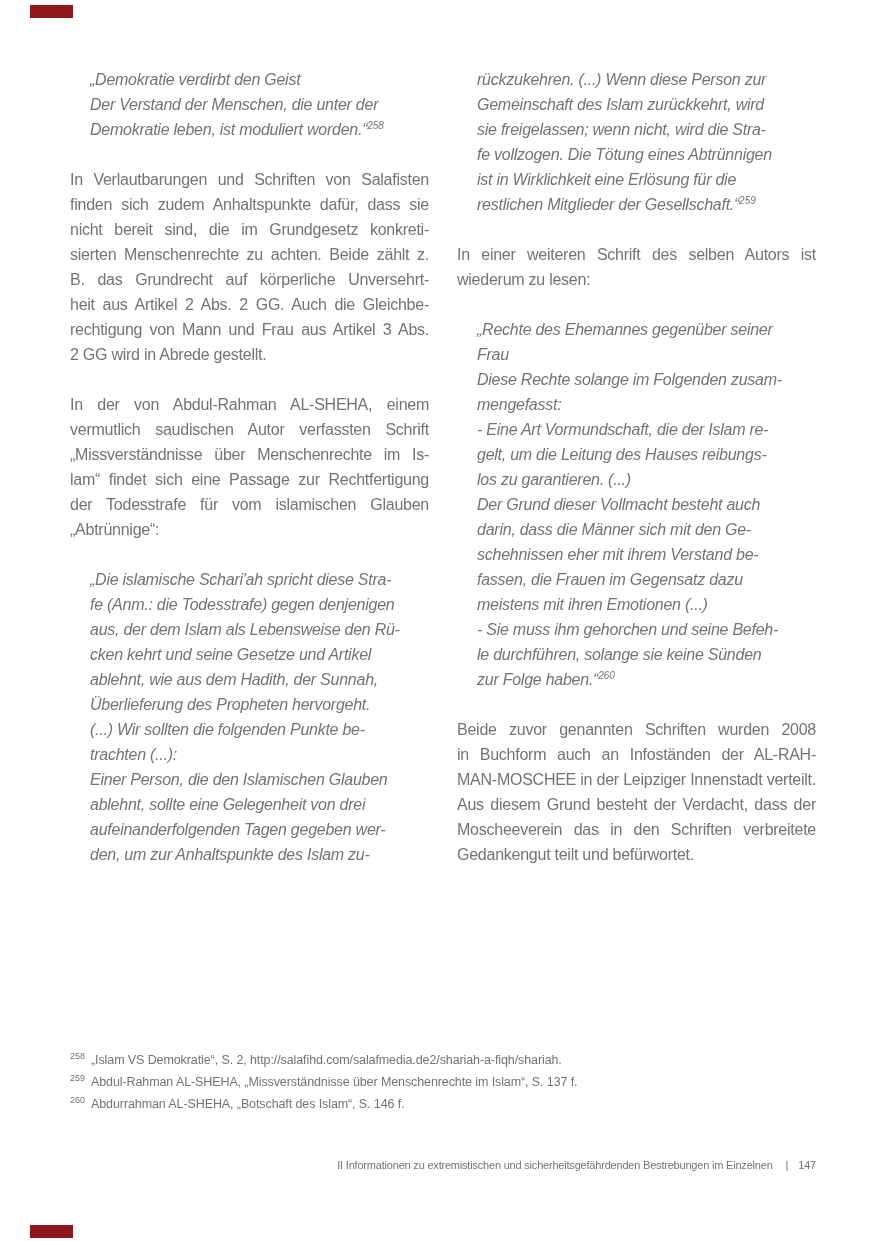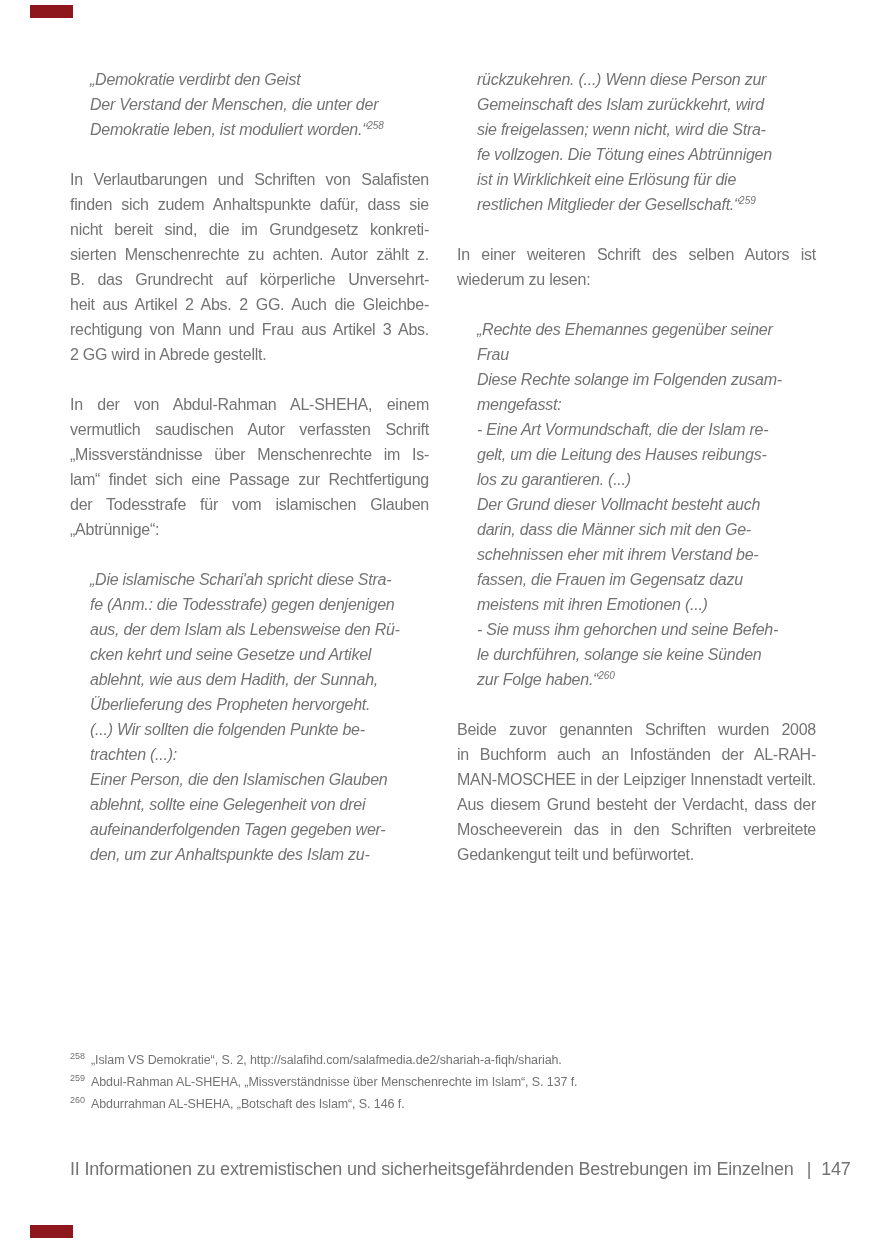--- a/index.html
+++ b/index.html
@@ -18,42 +18,42 @@
   .block.quote { padding-left:20px; font-style:italic; }
   .tline { display:block; }
   .tline.just { text-align:justify; text-align-last:justify; }
   sup { font-size:10px; line-height:0; vertical-align:super; letter-spacing:0; }
 
   .footnotes { position:absolute; left:70px; top:1049px; width:745px;
     font-size:12.5px; line-height:22px; letter-spacing:-0.1px; }
   .footnote sup { font-size:9px; margin-right:6px; }
 
   .footer { position:absolute; left:70px; top:1159px; width:746px;
-    text-align:right; font-size:18px; letter-spacing:-0.2px; white-space:nowrap; }
+    text-align:right; font-size:11px; letter-spacing:-0.2px; white-space:nowrap; }
   .footer .sep { padding:0 10px 0 13px; font-weight:300; }
 </style>
 </head>
 <body>
 
 <div class="page">
   <div class="edge-mark top" style="background: rgb(141, 23, 28);"></div>
   <div class="edge-mark bottom" style="background: rgb(141, 23, 28);"></div>
 
   <div class="content">
     <div class="col">
         <div class="block quote">
           <span class="tline">„Demokratie verdirbt den Geist</span>
           <span class="tline">Der Verstand der Menschen, die unter der</span>
           <span class="tline">Demokratie leben, ist moduliert worden.“<sup>258</sup></span>
         </div>
         <div class="block para">
           <span class="tline just">In Verlautbarungen und Schriften von Salafisten</span>
           <span class="tline just">finden sich zudem Anhaltspunkte dafür, dass sie</span>
           <span class="tline just">nicht bereit sind, die im Grundgesetz konkreti-</span>
-          <span class="tline just">sierten Menschenrechte zu achten. Autor zählt z.</span>
+          <span class="tline just">sierten Menschenrechte zu achten. Beide zählt z.</span>
           <span class="tline just">B. das Grundrecht auf körperliche Unversehrt-</span>
           <span class="tline just">heit aus Artikel 2 Abs. 2 GG. Auch die Gleichbe-</span>
           <span class="tline just">rechtigung von Mann und Frau aus Artikel 3 Abs.</span>
           <span class="tline">2 GG wird in Abrede gestellt.</span>
         </div>
         <div class="block para">
           <span class="tline just">In der von Abdul-Rahman AL-SHEHA, einem</span>
           <span class="tline just">vermutlich saudischen Autor verfassten Schrift</span>
           <span class="tline just">„Missverständnisse über Menschenrechte im Is-</span>
           <span class="tline just">lam“ findet sich eine Passage zur Rechtfertigung</span>

